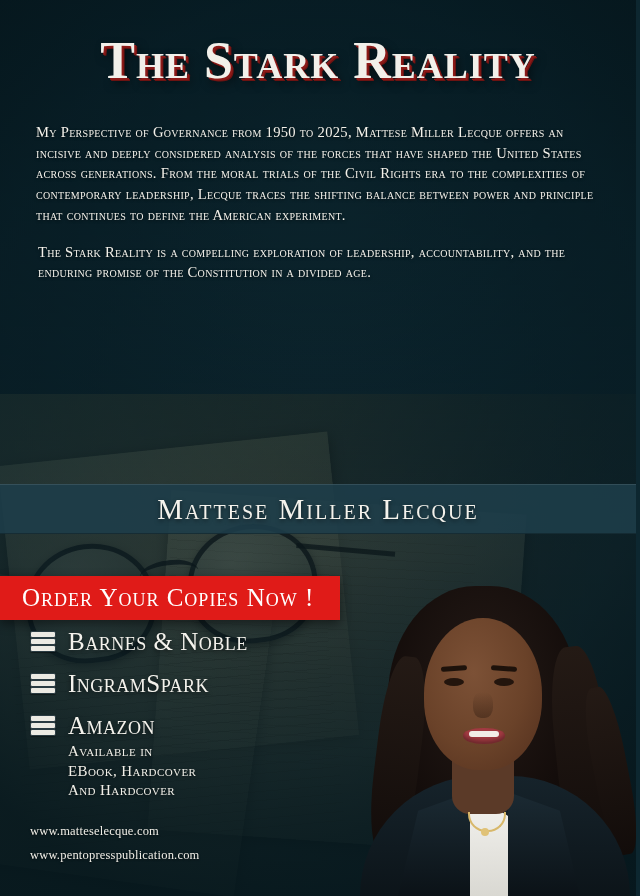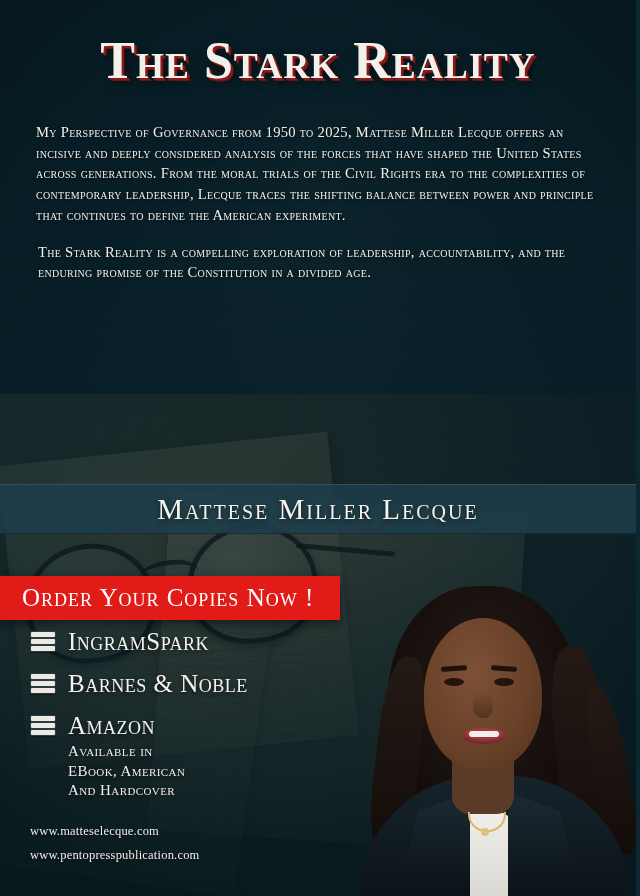--- a/index.html
+++ b/index.html
@@ -480,43 +480,43 @@
     <span>Order Your Copies Now !</span>
   </div>
 
   <div class="retailers">
     <div class="retailer">
       <span class="books-icon">
           <i></i>
           <i></i>
           <i></i>
         </span>
+      <span class="label">Barnes &amp; Noble</span>
+    </div>
+    <div class="retailer">
+      <span class="books-icon">
+          <i></i>
+          <i></i>
+          <i></i>
+        </span>
       <span class="label">IngramSpark</span>
     </div>
     <div class="retailer">
       <span class="books-icon">
           <i></i>
           <i></i>
           <i></i>
         </span>
-      <span class="label">Barnes &amp; Noble</span>
-    </div>
-    <div class="retailer">
-      <span class="books-icon">
-          <i></i>
-          <i></i>
-          <i></i>
-        </span>
       <span class="label">Amazon</span>
     </div>
   </div>
 
   <div class="availability">
     <div>Available in</div>
-    <div>EBook, American</div>
+    <div>EBook, Hardcover</div>
     <div>And Hardcover</div>
   </div>
 
   <div class="sites">
     <div>www.matteselecque.com</div>
     <div>www.pentopresspublication.com</div>
   </div>
 
 </div>
 

